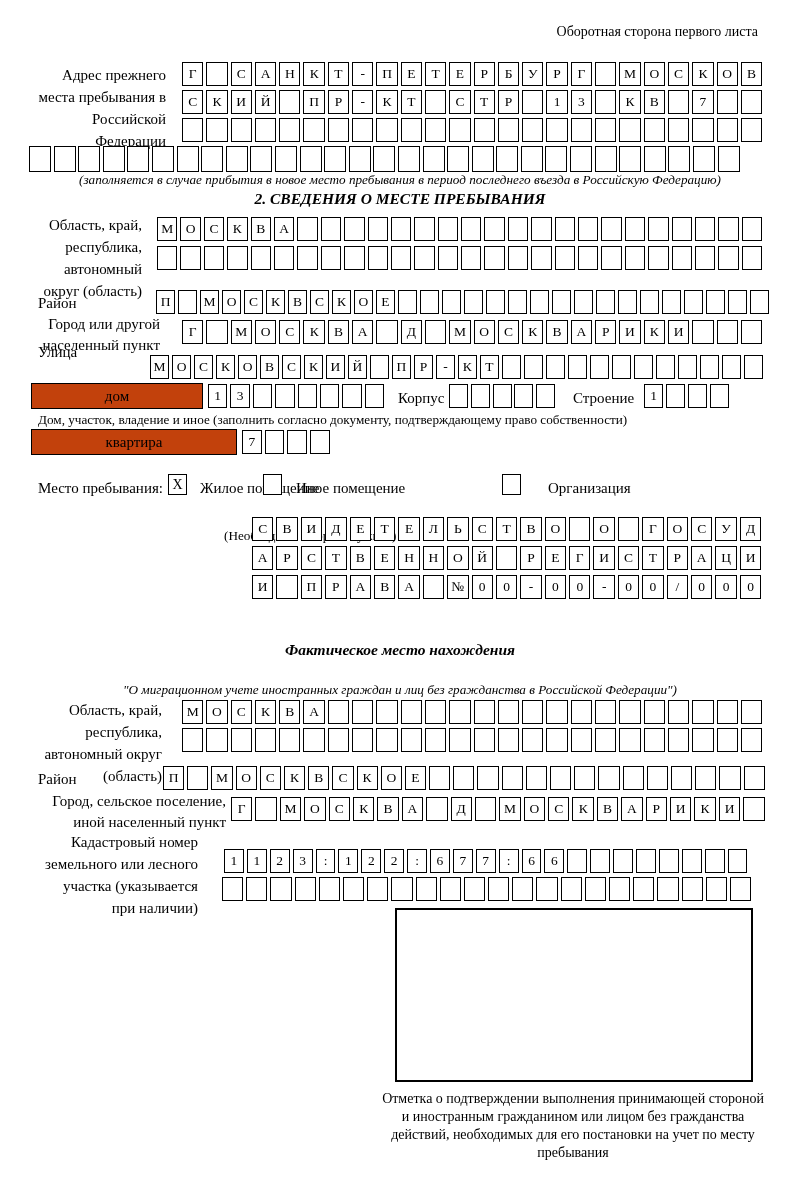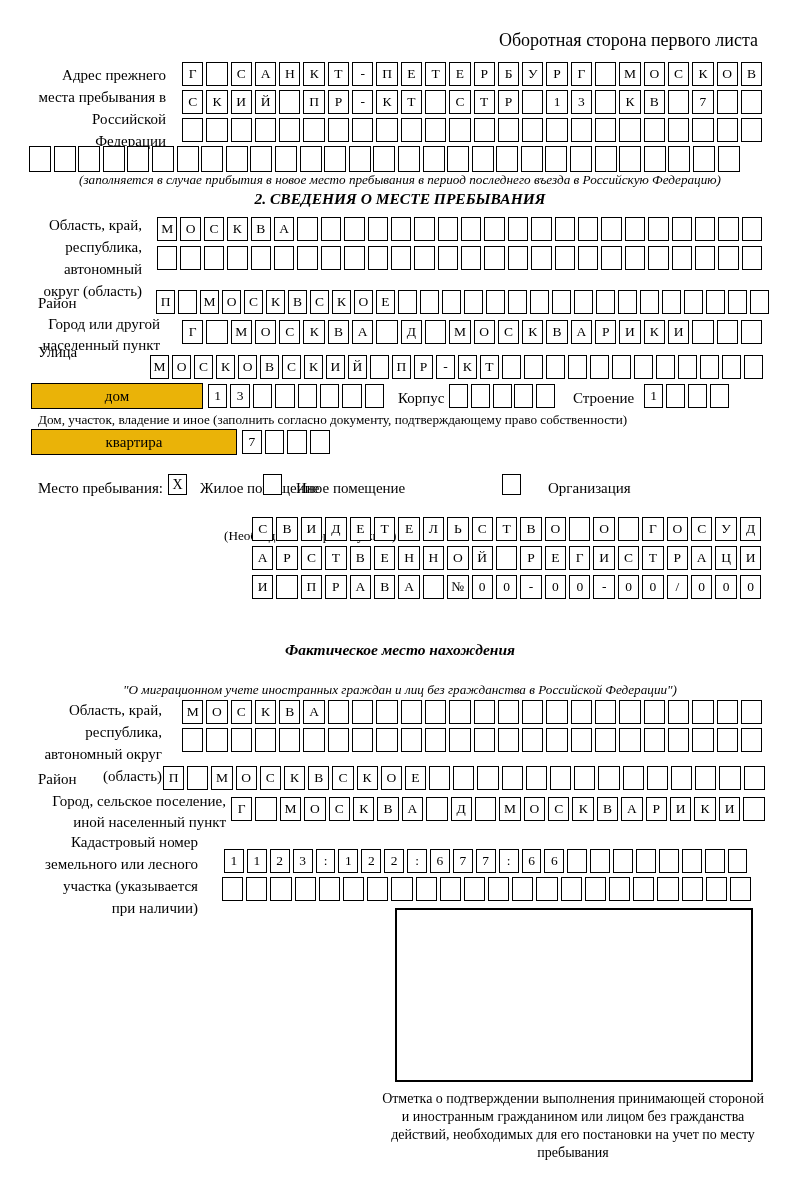--- a/index.html
+++ b/index.html
@@ -31,28 +31,28 @@
   .r-apt{--w:19.7px;}
   .r-doc1,.r-doc2,.r-doc3{--w:21.4px;}
   .r-aregion1,.r-aregion2{--w:21.3px;}
   .r-adistrict{--w:21.2px;}
   .r-acity{--w:21.4px;}
   .r-cad1{--w:19.9px;}
   .r-cad2{--w:21.2px;}
   
   .labelbox{
     box-sizing:border-box; border:1.6px solid #000; height:26px;
-    display:flex; align-items:center; justify-content:center; font-size:15px; background:#eab308;
+    display:flex; align-items:center; justify-content:center; font-size:15px; background:#c2410c;
   }
   .checkbox{
     box-sizing:border-box; width:19px; height:21px; border:1.6px solid #000;
     display:inline-flex; align-items:center; justify-content:center; font-size:14px; background:#fff;
   }
   
-  .top-note{top:30px; right:42px; font-size:18px;}
+  .top-note{top:24px; right:42px; font-size:14px;}
   .lbl-prev{left:38px; top:64px; width:128px;}
   .r-prev1{left:182px; top:62px;}
   .r-prev2{left:182px; top:90px;}
   .r-prev3{left:182px; top:118px;}
   .r-prev4{left:29px;  top:146px;}
   .note-prev{top:172px;}
   .s2-title{top:190px;}
   .lbl-region{left:38px; top:214px; width:104px;}
   .r-region1{left:157px; top:217px;}
   .r-region2{left:157px; top:246px;}

